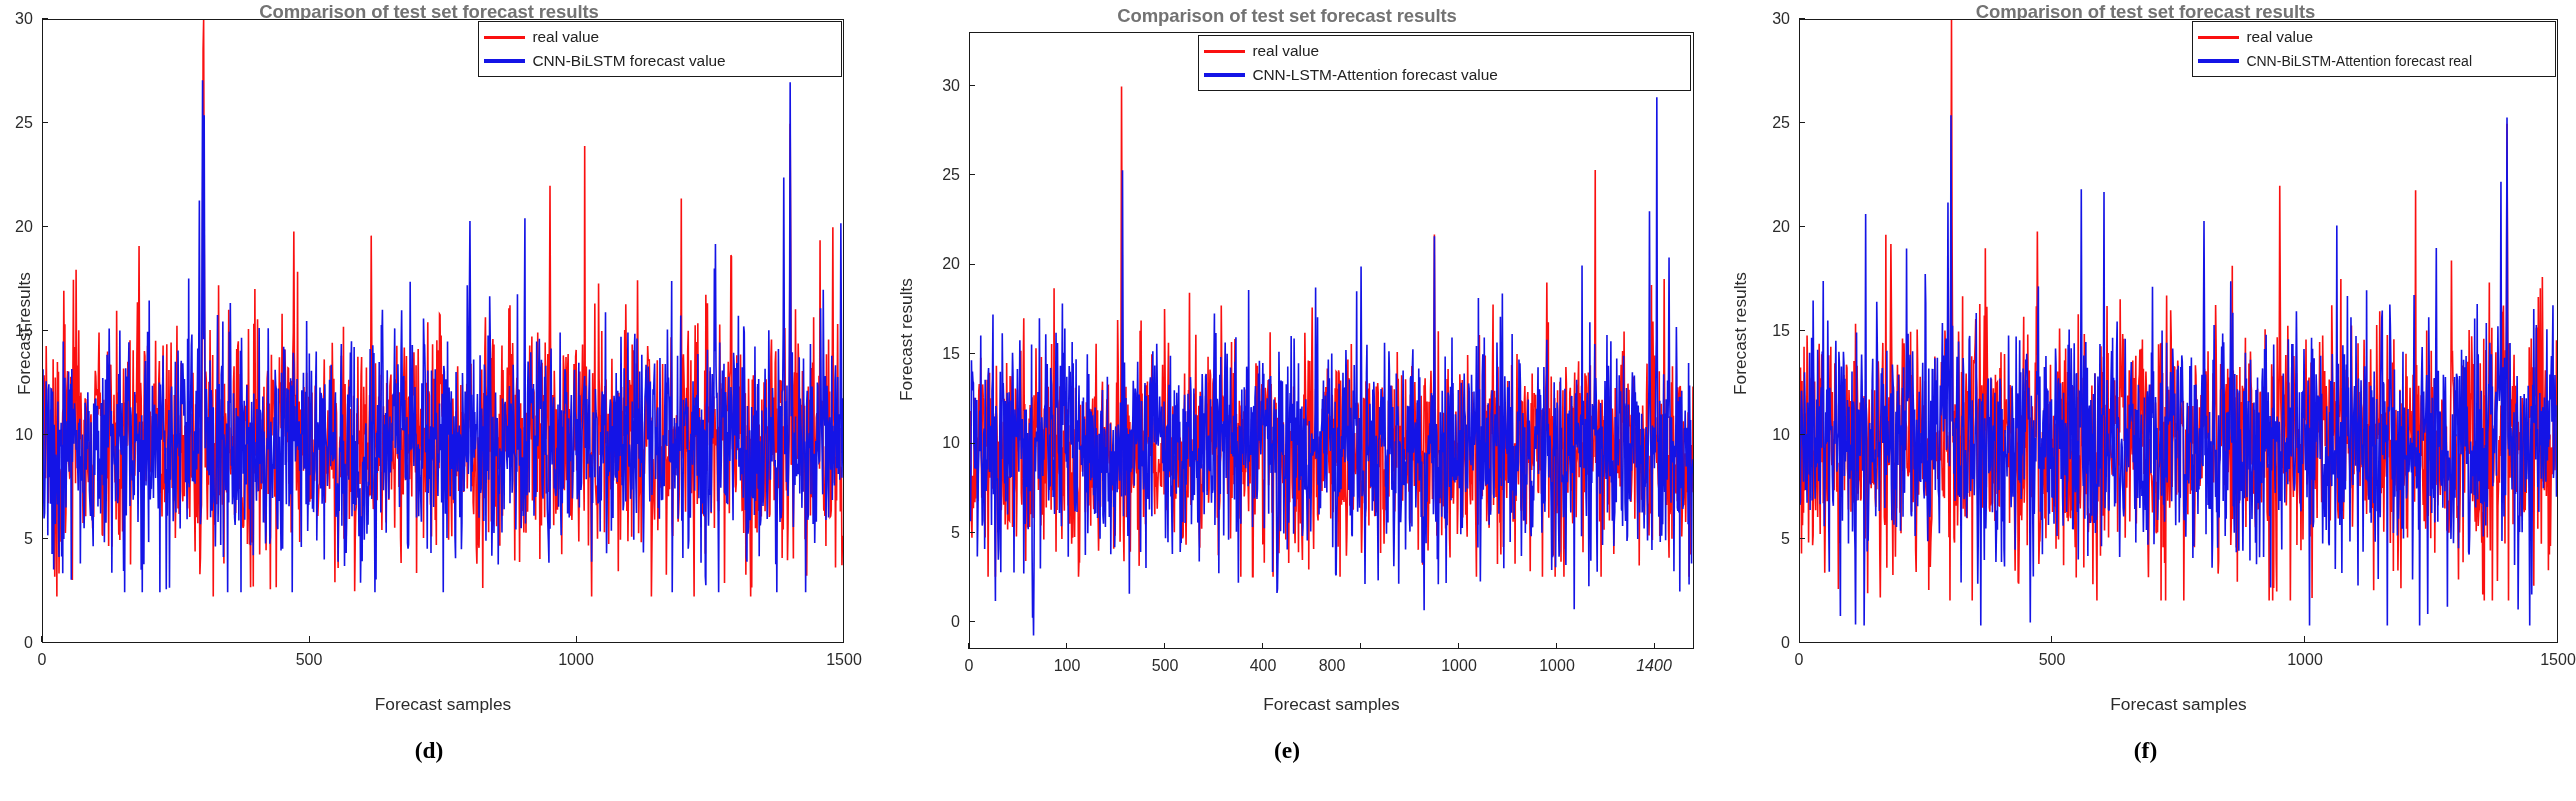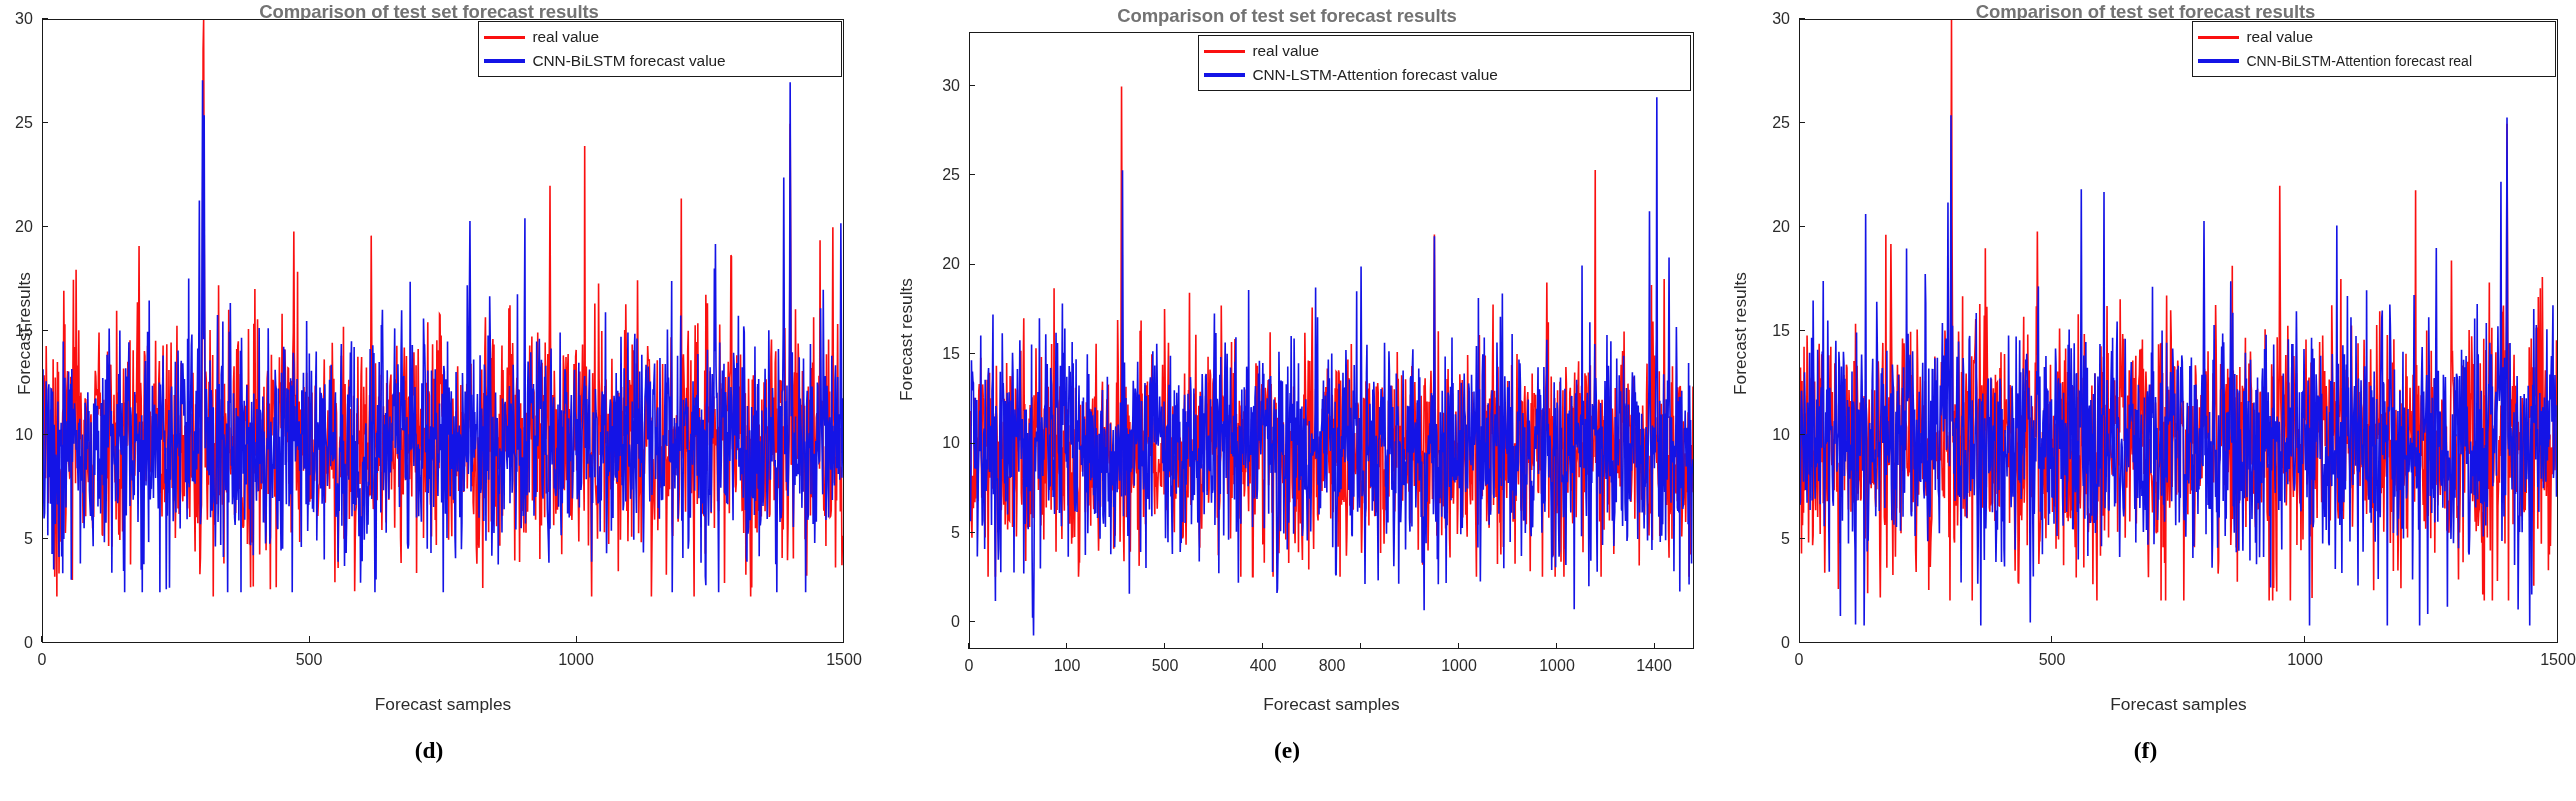--- a/index.html
+++ b/index.html
@@ -208,21 +208,21 @@
         <div class="ylab" style="left: 63px; width: 39px; top: 264px;">20</div>
         <div class="ylab" style="left: 63px; width: 39px; top: 175px;">25</div>
         <div class="ylab" style="left: 63px; width: 39px; top: 86px;">30</div>
         <div class="xlab" style="left: 111px; top: 657px;">0</div>
         <div class="xlab" style="left: 209px; top: 657px;">100</div>
         <div class="xlab" style="left: 307px; top: 657px;">500</div>
         <div class="xlab" style="left: 405px; top: 657px;">400</div>
         <div class="xlab" style="left: 474px; top: 657px;">800</div>
         <div class="xlab" style="left: 601px; top: 657px;">1000</div>
         <div class="xlab" style="left: 699px; top: 657px;">1000</div>
-        <div class="xlab" style="left: 796px; top: 657px;">1400</div>
+        <div class="xlab" style="left: 796px; top: 657px; font-style: italic;">1400</div>
       </div>
     <div class="ytitle" style="left:38px;top:401px;">Forecast results</div>
     <div class="xtitle" style="left:111px;width:725px;top:694px;">Forecast samples</div>
     <div class="legend" style="left:340px;top:35px;width:493px;">
       <div class="legend-row">
         <span class="legend-swatch" style="background:#fa1010;"></span>
         <span class="legend-text">real value</span>
       </div>
       <div class="legend-row">
         <span class="legend-swatch" style="background:#1414e6;"></span>

